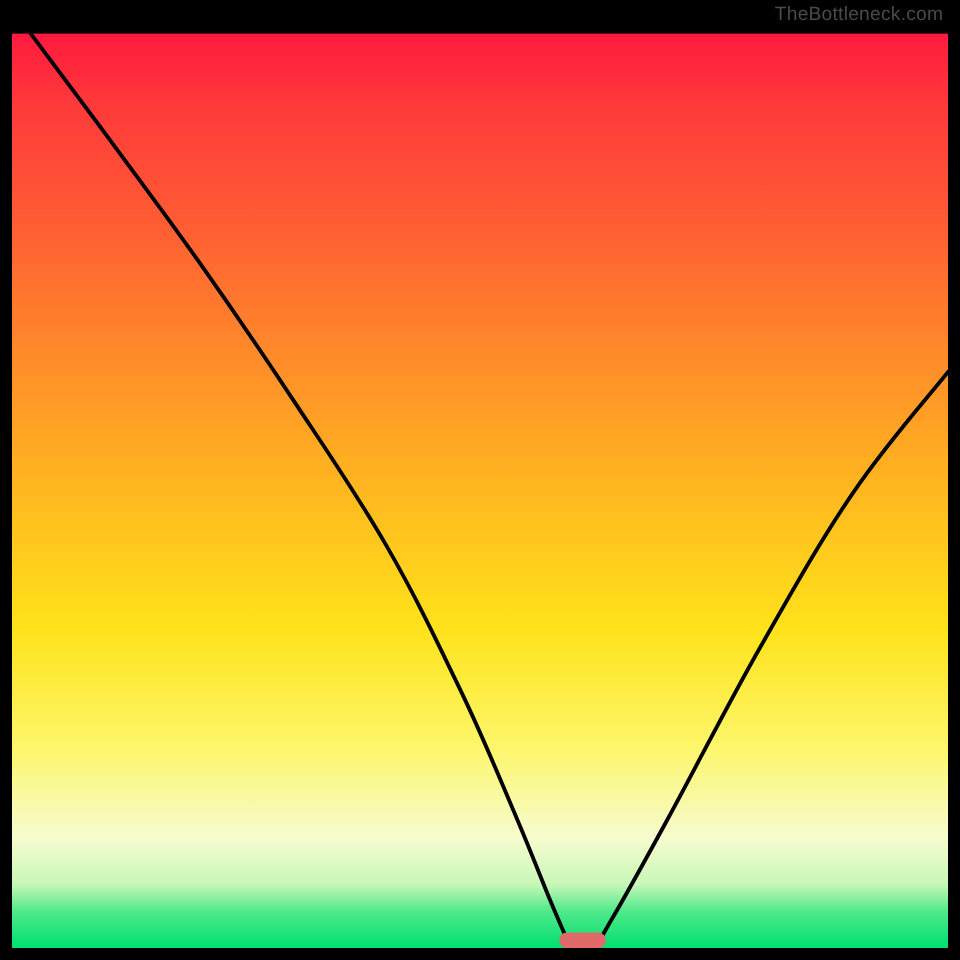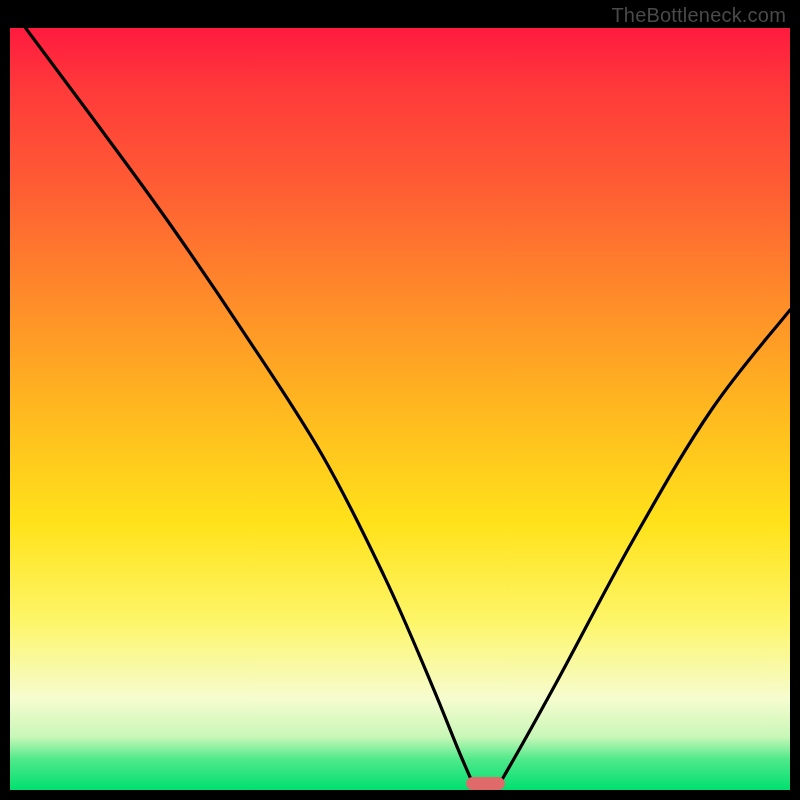--- a/index.html
+++ b/index.html
@@ -36,21 +36,21 @@
       #c9f7b8 93%,
       #4fe98a 96%,
       #00e070 100%
     );
   }
   .attrib {
     position: absolute;
     top: 4px;
     right: 14px;
     color: #4a4a4a;
-    font-size: 20px;
+    font-size: 16px;
     font-weight: 400;
     letter-spacing: 0.2px;
   }
   svg.curve {
     position: absolute;
     left: 0;
     top: 0;
     width: 100%;
     height: 100%;
     display: block;

